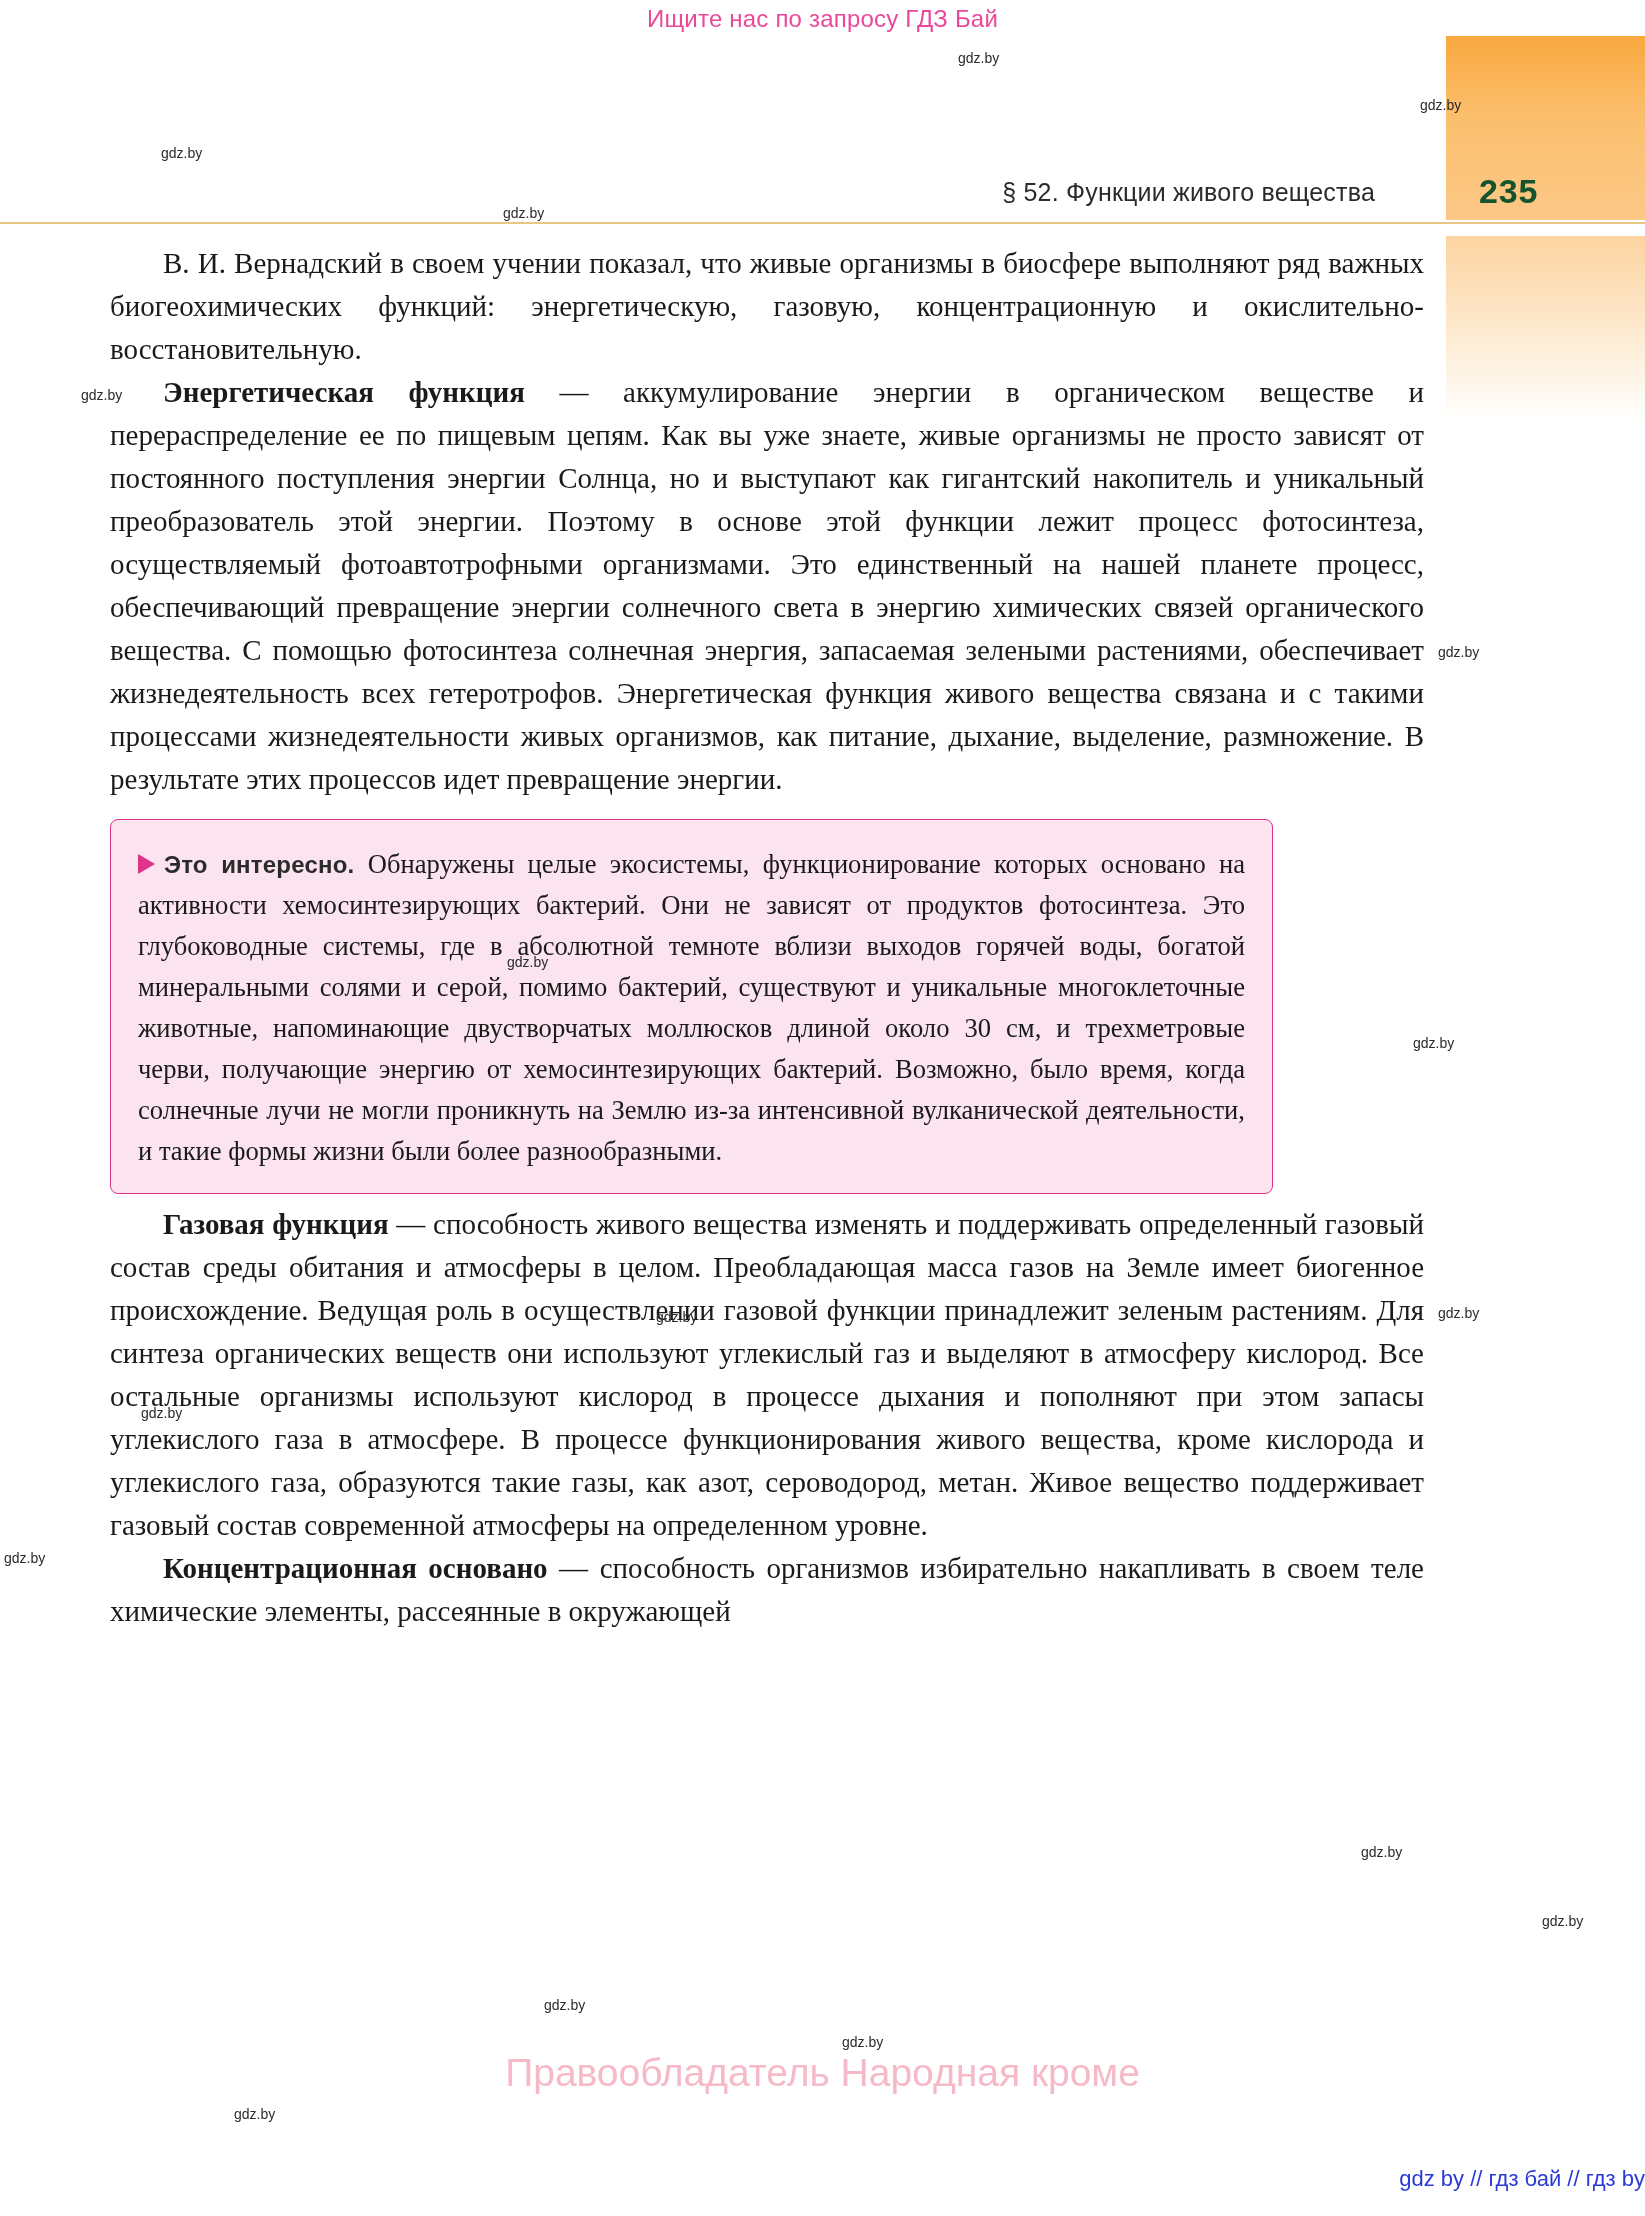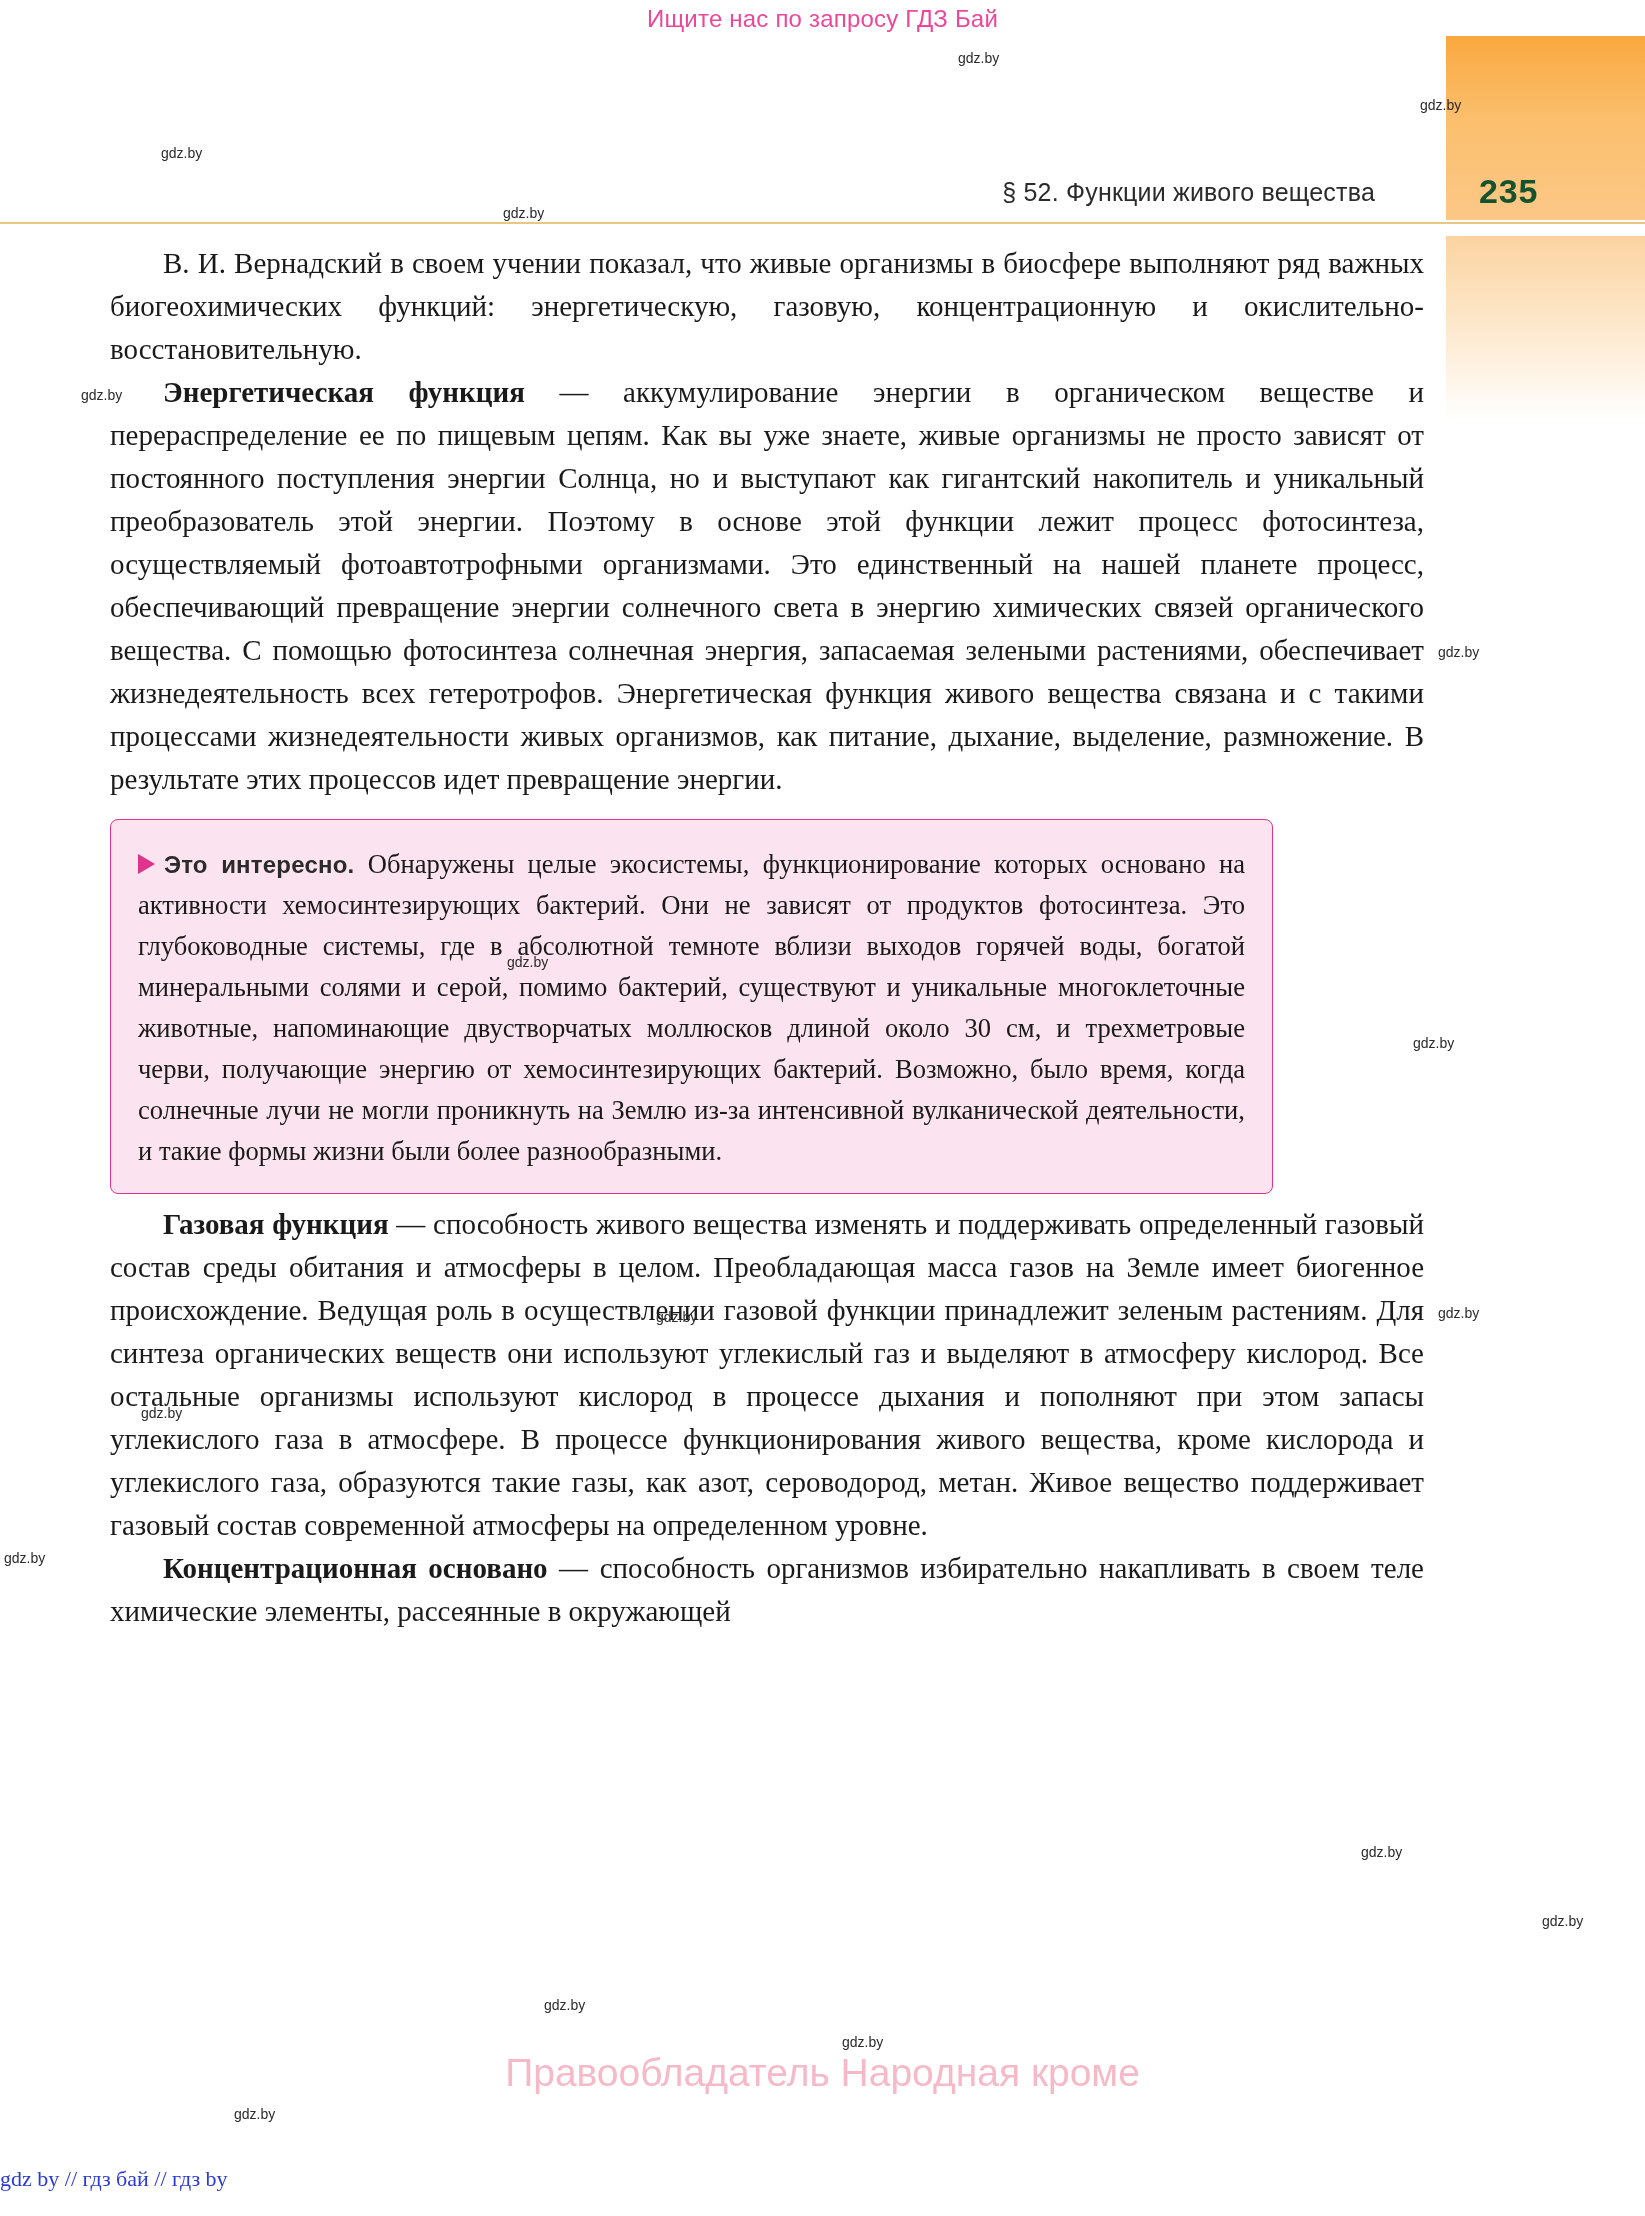--- a/index.html
+++ b/index.html
@@ -165,22 +165,22 @@
     font-family: "Liberation Sans", "DejaVu Sans", sans-serif;
     font-size: 39px;
     color: #f6b9c8;
     white-space: nowrap;
   }
   .footer-links {
     position: absolute;
     left: 0;
     top: 2166px;
     width: 100%;
-    text-align: left;
-    font-family: Liberation Serif, serif;
+    text-align: right;
+    font-family: Liberation Sans, sans-serif;
     font-size: 22px;
     color: #2b3ad6;
     white-space: nowrap;
   }
 </style>
 </head>
 <body>
 
 <div class="page">
 

